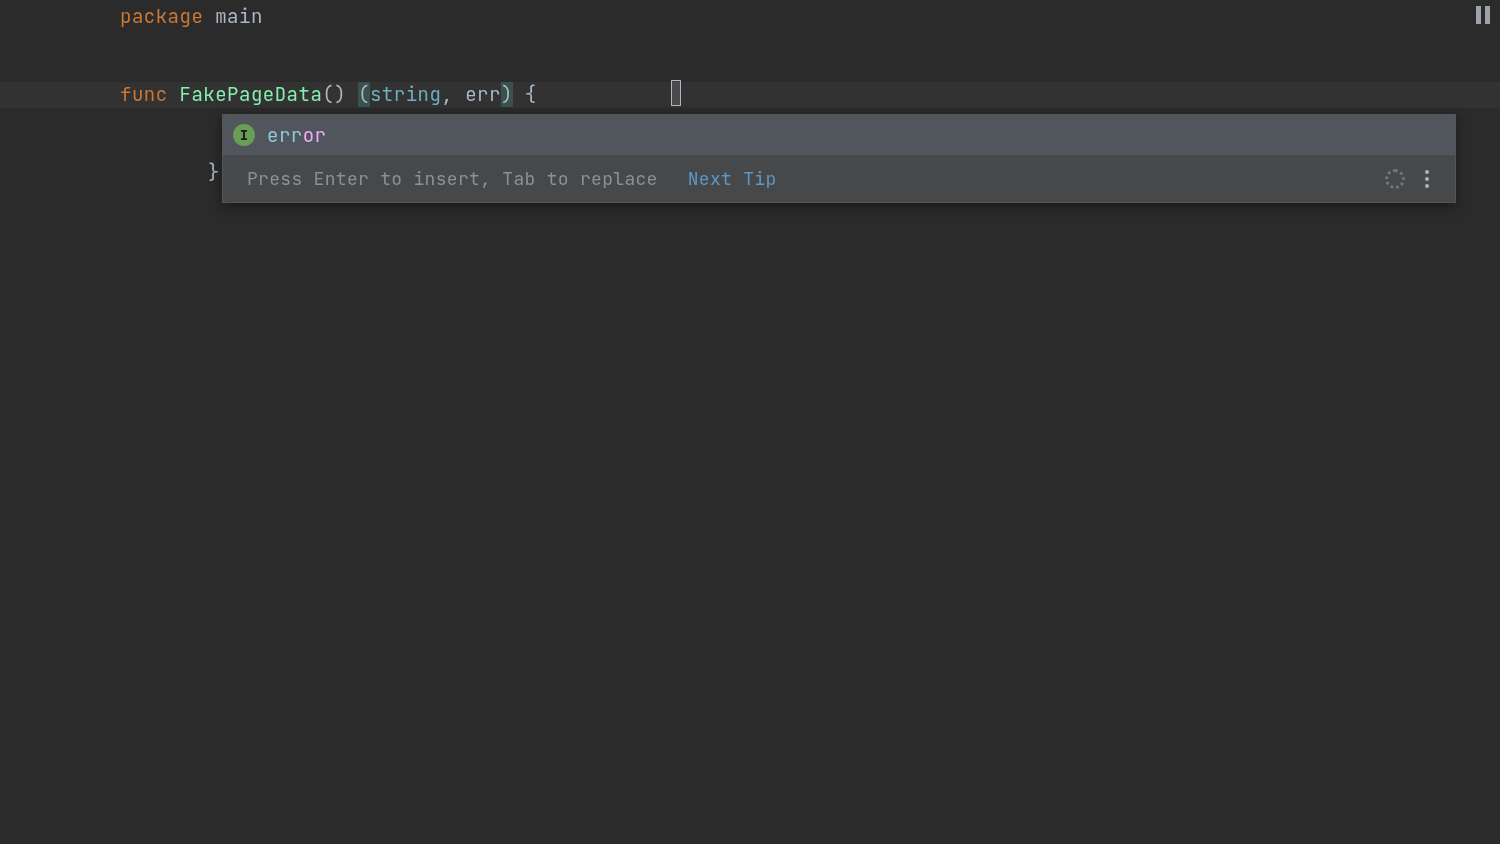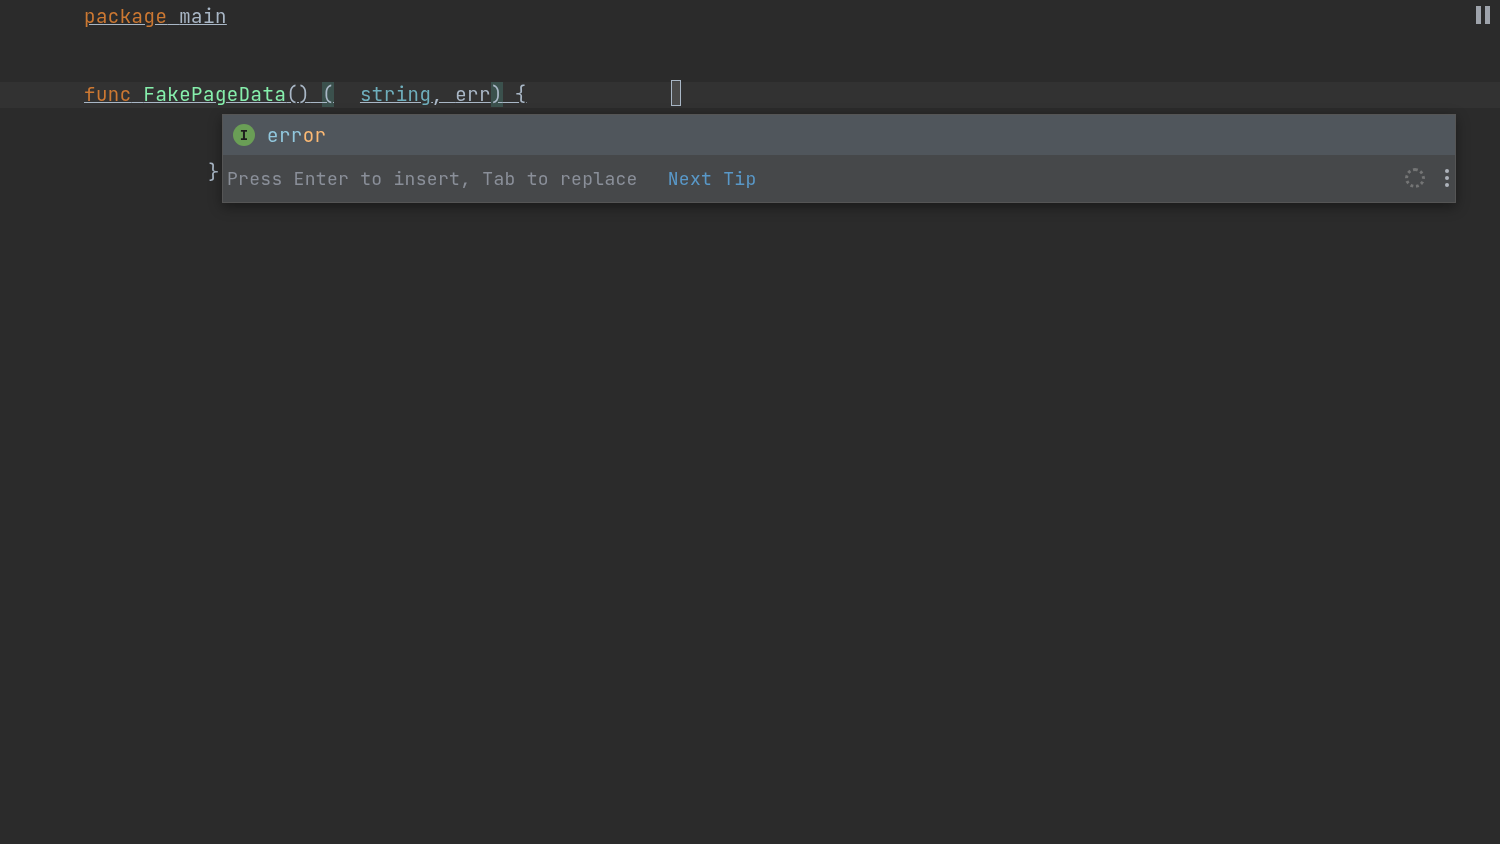--- a/index.html
+++ b/index.html
@@ -16,44 +16,42 @@
       height: 844px;
       overflow: hidden;
       position: relative;
     }
     .editor {
       position: relative;
       width: 100%;
       height: 100%;
     }
     .code-line {
-      padding-left: 84px;
+      padding-left: 120px;
       height: 26px;
       line-height: 26px;
       white-space: pre;
       letter-spacing: 0.5px;
-      text-decoration: underline;
     }
     .line-1 {
       padding-top: 4px;
       height: 30px;
     }
     .line-highlight {
       background: #323232;
       position: relative;
     }
     .keyword {
       color: #cc7832;
     }
     .func-name {
       color: #86efac;
     }
     .type {
       color: #6fafbd;
-      margin-left: 26px;
     }
     .plain {
       color: #a9b7c6;
     }
     .paren {
       color: #a9b7c6;
     }
     .paren-highlight {
       background: #3b514d;
       color: #a9b7c6;
@@ -108,26 +106,26 @@
     }
     .completion-text {
       font-family: inherit;
       font-size: 19px;
       letter-spacing: 0.5px;
     }
     .match {
       color: #92c8de;
     }
     .nomatch {
-      color: #fdba74;
+      color: #f0abfc;
     }
     .completion-footer {
       display: flex;
-      align-items: flex-start;
-      padding: 12px 4px;
+      align-items: center;
+      padding: 12px 24px;
       background: #46484a;
       font-size: 18px;
       color: #8a8f99;
       letter-spacing: 0.3px;
     }
     .footer-hint {
       font-family: inherit;
     }
     .next-tip {
       color: #5998c8;

